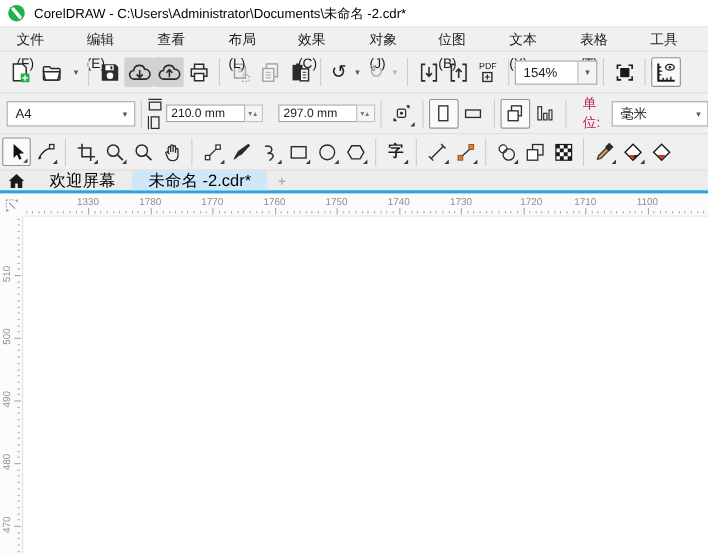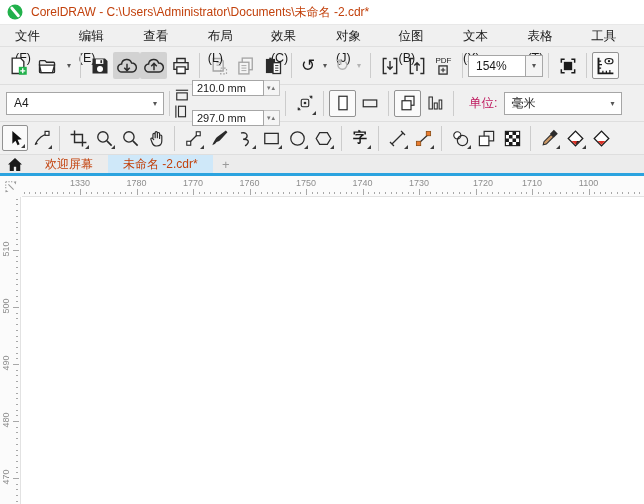--- a/index.html
+++ b/index.html
@@ -1,21 +1,21 @@
 <!DOCTYPE html>
 <html><head>
 <meta charset="utf-8">
 <style>
   * { margin:0; padding:0; box-sizing:border-box; }
   html,body { width:644px; height:504px; overflow:hidden; }
   body { font-family:"Liberation Sans","DejaVu Sans",sans-serif; background:#f0f0f0; font-size:12px; color:#1b1b1b; }
 
   
   .titlebar { height:24px; background:#ffffff; display:flex; align-items:center; padding-left:7px; }
-  .titlebar .title { margin-left:8px; font-size:12px; color:#c2410c; white-space:nowrap; }
+  .titlebar .title { margin-left:8px; font-size:12px; color:#000000; white-space:nowrap; }
   .menubar { height:22px; background:#f0f0f0; display:flex; align-items:center; padding-left:2px; border-top:1px solid #e8e8e8; }
   .menu-item { padding:0 13px; height:22px; line-height:22px; font-size:12.5px; color:#1a1a1a; cursor:default; }
   .toolbar { height:38px; background:#f0f0f0; display:flex; align-items:center; padding-left:4px; border-top:1px solid #e0e0e0; }
   .propbar { height:37px; background:#f0f0f0; display:flex; align-items:center; padding-left:6px; border-top:1px solid #dedede; }
   .toolbox { height:33px; background:#f0f0f0; display:flex; align-items:center; padding-left:2px; border-top:1px solid #dedede; }
   .tabbar { height:19px; background:#ececec; display:flex; align-items:stretch; border-top:1px solid #dedede; }
   .accent-line { height:3px; background:#2ba3df; }
 
   
   .tbtn { width:27px; height:27px; display:flex; align-items:center; justify-content:center; position:relative; border-radius:2px; flex:0 0 auto; }
@@ -24,29 +24,29 @@
   .tool { width:26px; height:26px; }
   .flyout::after { content:""; position:absolute; right:2px; bottom:2px; width:0; height:0; border-left:4px solid transparent; border-bottom:4px solid #3c3c3c; }
   .sep { width:1px; height:25px; background:#cccccc; margin:0 5px; flex:0 0 auto; }
   .caret { font-size:8px; color:#555; width:12px; text-align:center; flex:0 0 auto; }
   .caret-btn { width:17px; height:22px; border:1px solid #a8a8a8; border-left:none; background:#f4f4f4; display:flex; align-items:center; justify-content:center; font-size:8px; color:#555; }
   .gray svg { opacity:.38; }
 
   
   .combo { height:23px; background:#fff; border:1px solid #a6a6a6; display:flex; align-items:center; justify-content:space-between; font-size:12px; padding:0 2px 0 7px; }
   .combo .cc { font-size:8px; color:#555; padding:0 4px; }
-  .field-group { display:flex; flex-direction:column; justify-content:center; gap:14px; }
+  .field-group { display:flex; justify-content:center; gap:14px; }
   .spinrow { display:flex; align-items:center; }
   .spinfield { width:72px; height:16px; border:1px solid #a6a6a6; background:#fff; font-size:11px; padding:0 4px; display:flex; align-items:center; }
   .spins { font-size:7px; color:#777; letter-spacing:1px; border:1px solid #c2c2c2; border-left:none; height:16px; display:flex; align-items:center; padding:0 3px; background:#f5f5f5; }
   .pglabel { font-size:12.5px; color:#be185d; margin:0 6px 0 10px; }
 
   
   .tab-home { width:30px; display:flex; align-items:center; justify-content:center; }
-  .tab { display:flex; align-items:center; padding:0 15px; font-size:12px; color:#c2410c; white-space:nowrap; }
+  .tab { display:flex; align-items:center; padding:0 15px; font-size:15px; color:#000000; white-space:nowrap; }
   .tab.active { background:#cfe8f9; }
   .tab-plus { width:26px; display:flex; align-items:center; justify-content:center; color:#9a9a9a; font-size:13px; }
 
   
   .ruler-row { height:21px; display:flex; }
   .ruler-corner { width:22px; height:21px; background:#fbfbfb; display:flex; align-items:center; justify-content:center; }
   #hruler { position:relative; width:622px; height:21px; background:#fbfbfb; border-bottom:1px solid #e2e2e2; overflow:hidden; }
   .work { position:relative; height:307px; display:flex; }
   #vruler { position:relative; width:21px; height:307px; background:#fbfbfb; border-right:1px solid #e2e2e2; overflow:hidden; }
   #canvas { flex:1; background:#ffffff; }

